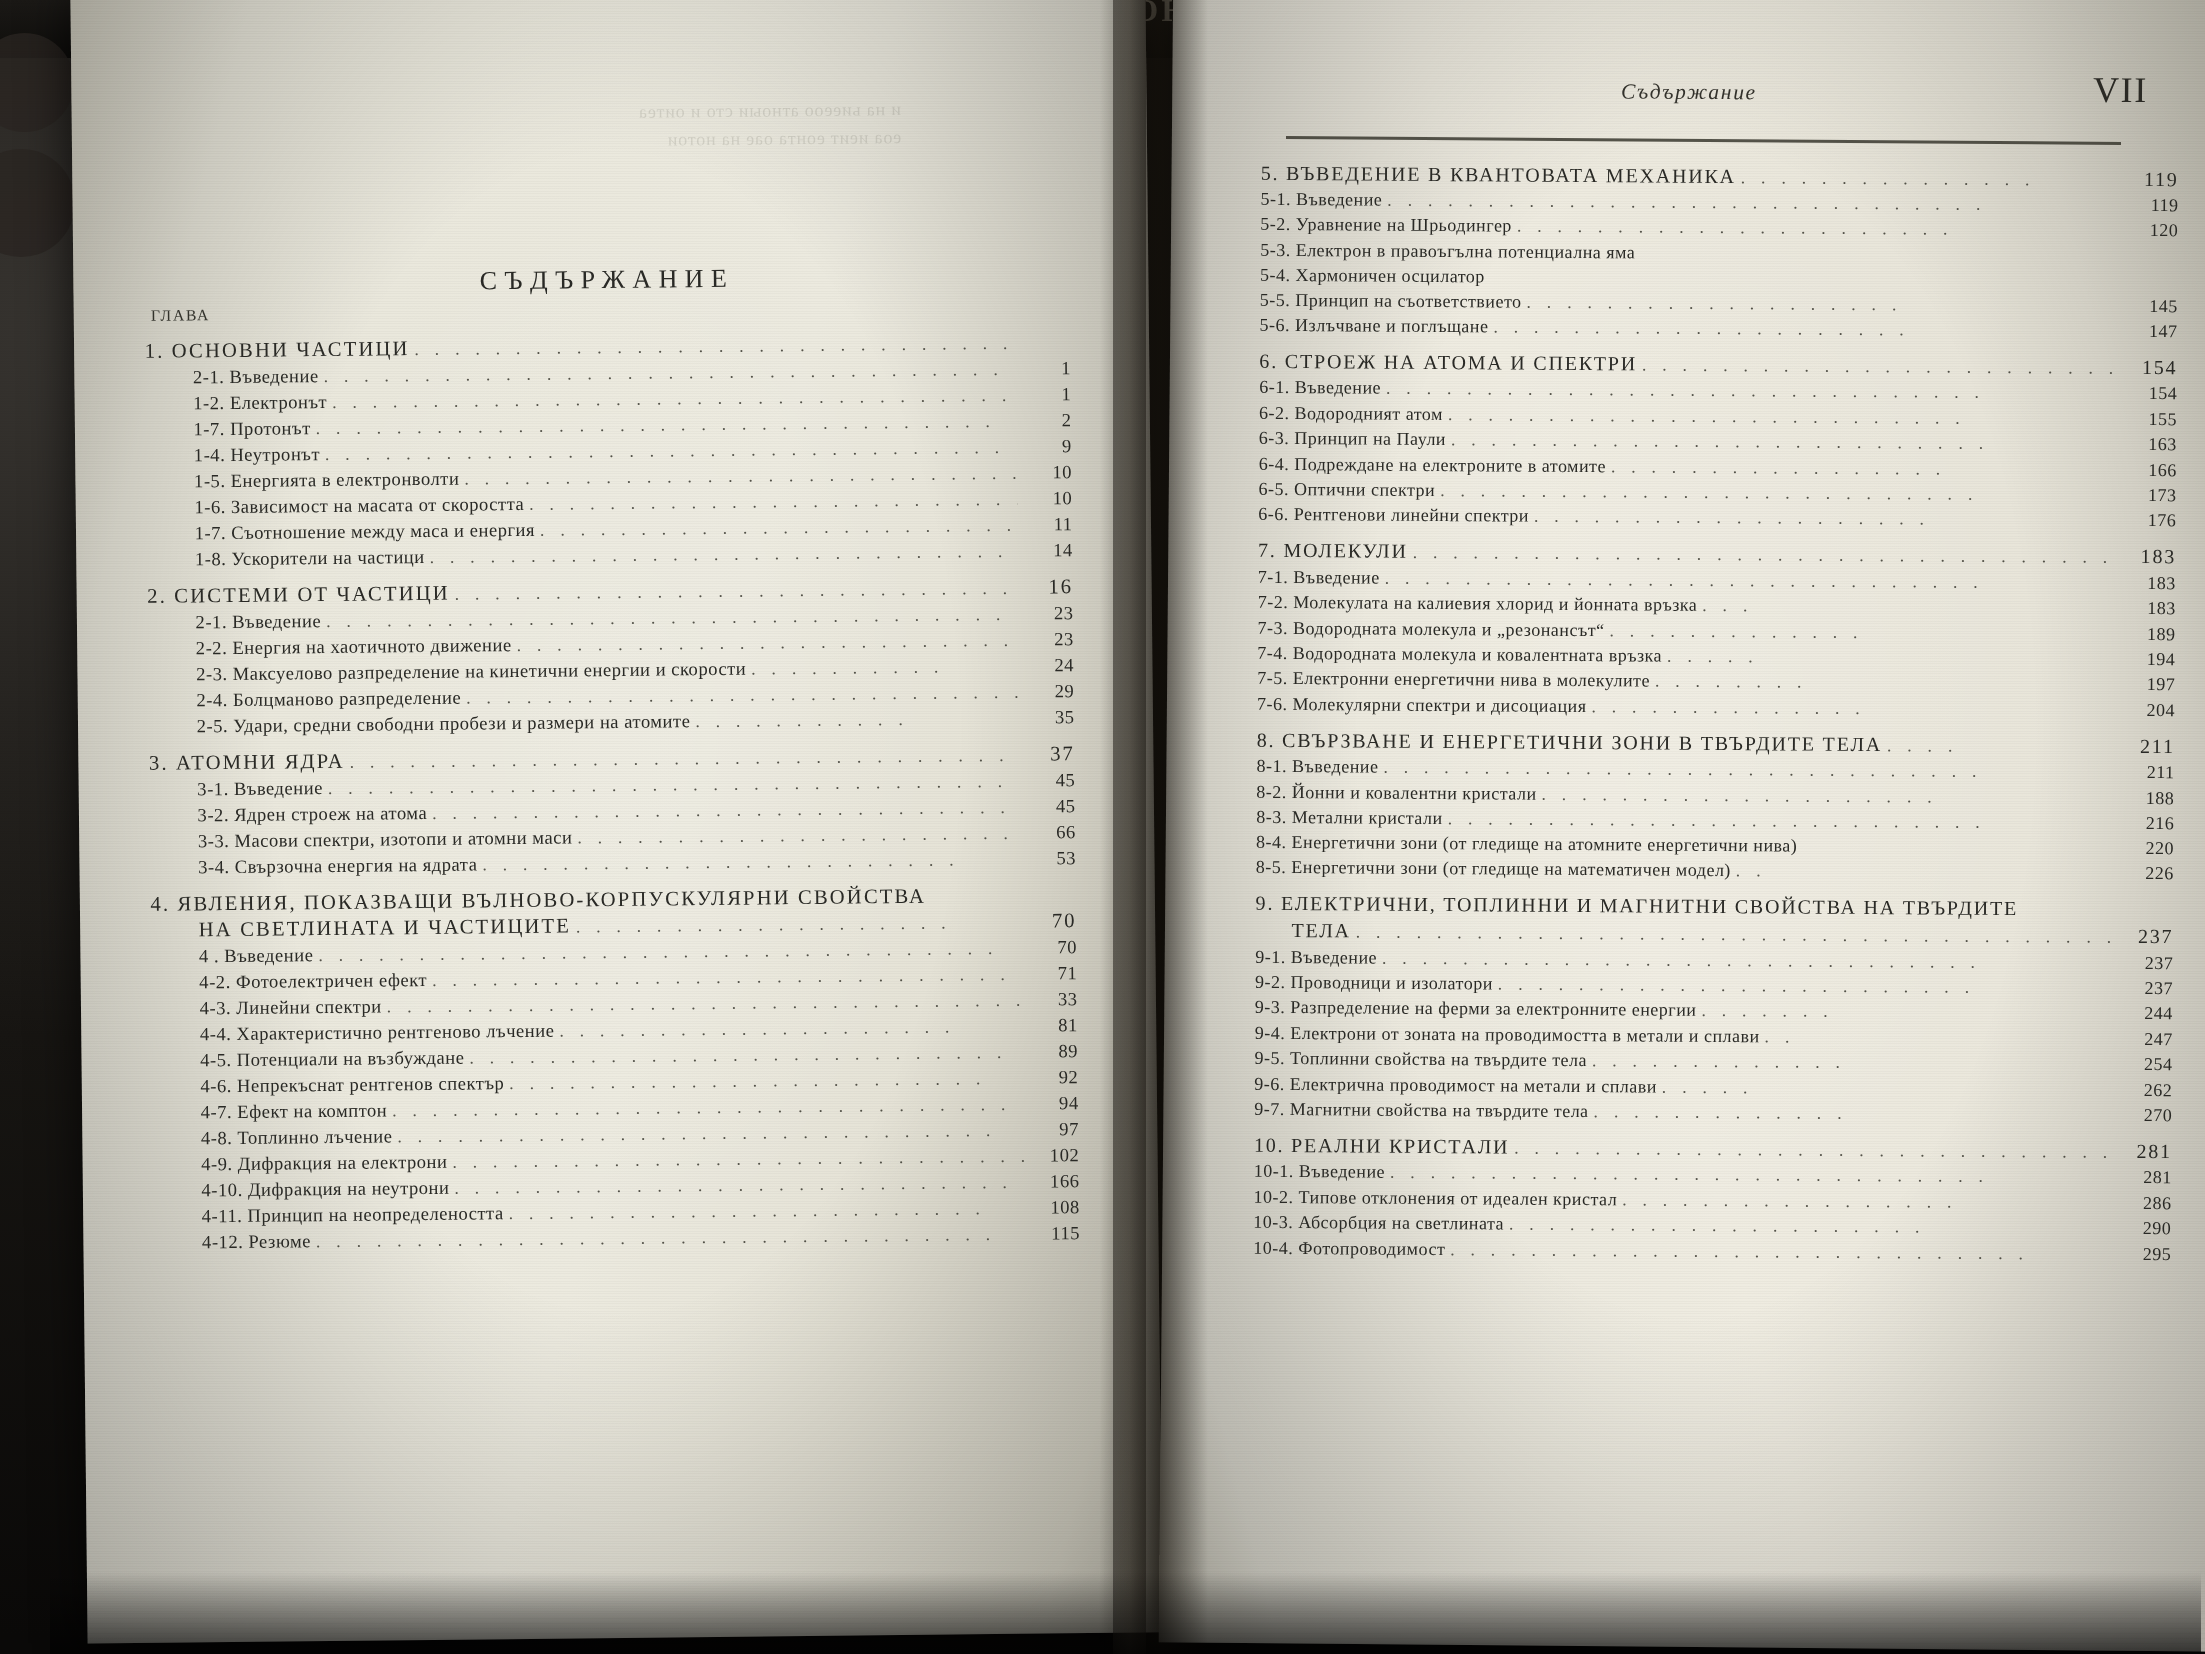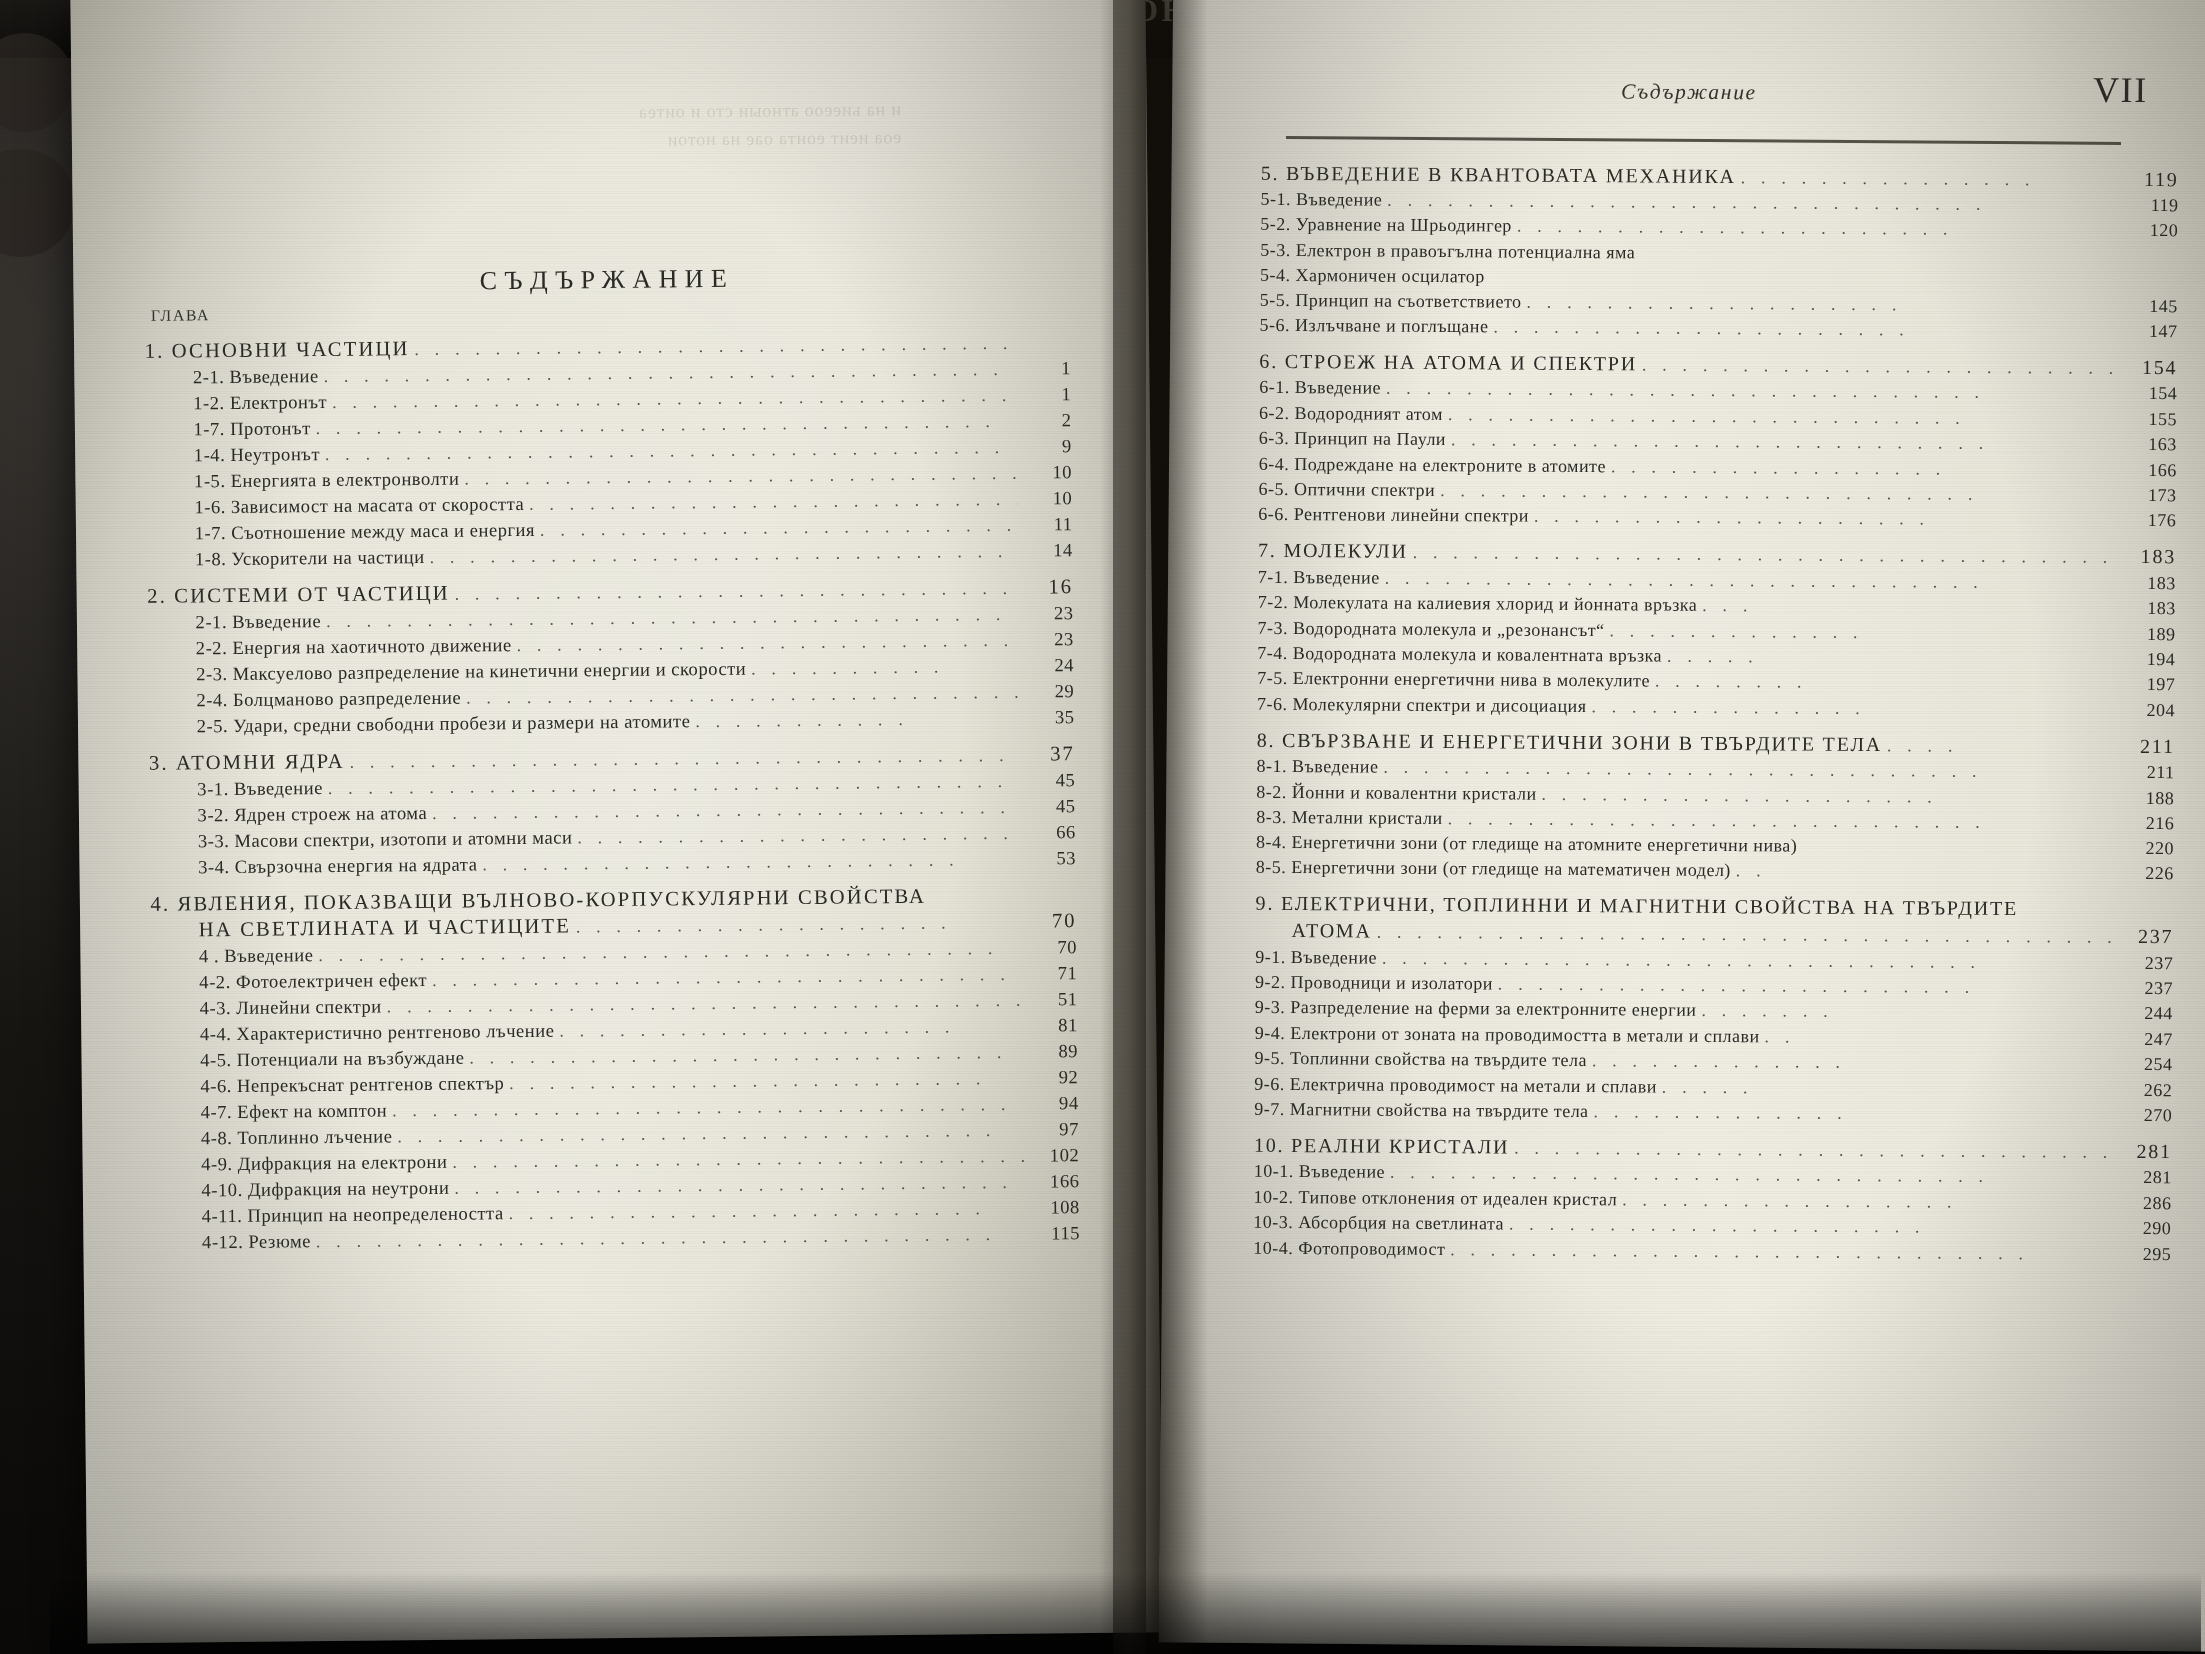--- a/index.html
+++ b/index.html
@@ -240,21 +240,21 @@
             <span class="pg">70</span>
           </div>
         <div class="row sub">
             <span class="lbl">4-2. Фотоелектричен ефект</span>
             <span class="dots">. . . . . . . . . . . . . . . . . . . . . . . . . . . . .</span>
             <span class="pg">71</span>
           </div>
         <div class="row sub">
             <span class="lbl">4-3. Линейни спектри</span>
             <span class="dots">. . . . . . . . . . . . . . . . . . . . . . . . . . . . . . . .</span>
-            <span class="pg">51</span>
+            <span class="pg">33</span>
           </div>
         <div class="row sub">
             <span class="lbl">4-4. Характеристично рентгеново лъчение</span>
             <span class="dots">. . . . . . . . . . . . . . . . . . . .</span>
             <span class="pg">81</span>
           </div>
         <div class="row sub">
             <span class="lbl">4-5. Потенциали на възбуждане</span>
             <span class="dots">. . . . . . . . . . . . . . . . . . . . . . . . . . .</span>
             <span class="pg">89</span>
@@ -448,21 +448,21 @@
             <span class="dots">. .</span>
             <span class="pg">226</span>
           </div>
       </div>
 
       <div class="grp">
         <div class="row head head2line">
             <span class="lbl">9. ЕЛЕКТРИЧНИ, ТОПЛИННИ И МАГНИТНИ СВОЙСТВА НА ТВЪРДИТЕ</span>
           </div>
         <div class="row head" style="margin-left:36px;margin-top:0;">
-            <span class="lbl">АТОМА</span>
+            <span class="lbl">ТЕЛА</span>
             <span class="dots">. . . . . . . . . . . . . . . . . . . . . . . . . . . . . . . . . . . . . . . . . .</span>
             <span class="pg">237</span>
           </div>
         <div class="row sub">
             <span class="lbl">9-1. Въведение</span>
             <span class="dots">. . . . . . . . . . . . . . . . . . . . . . . . . . . . . .</span>
             <span class="pg">237</span>
           </div>
         <div class="row sub">
             <span class="lbl">9-2. Проводници и изолатори</span>

